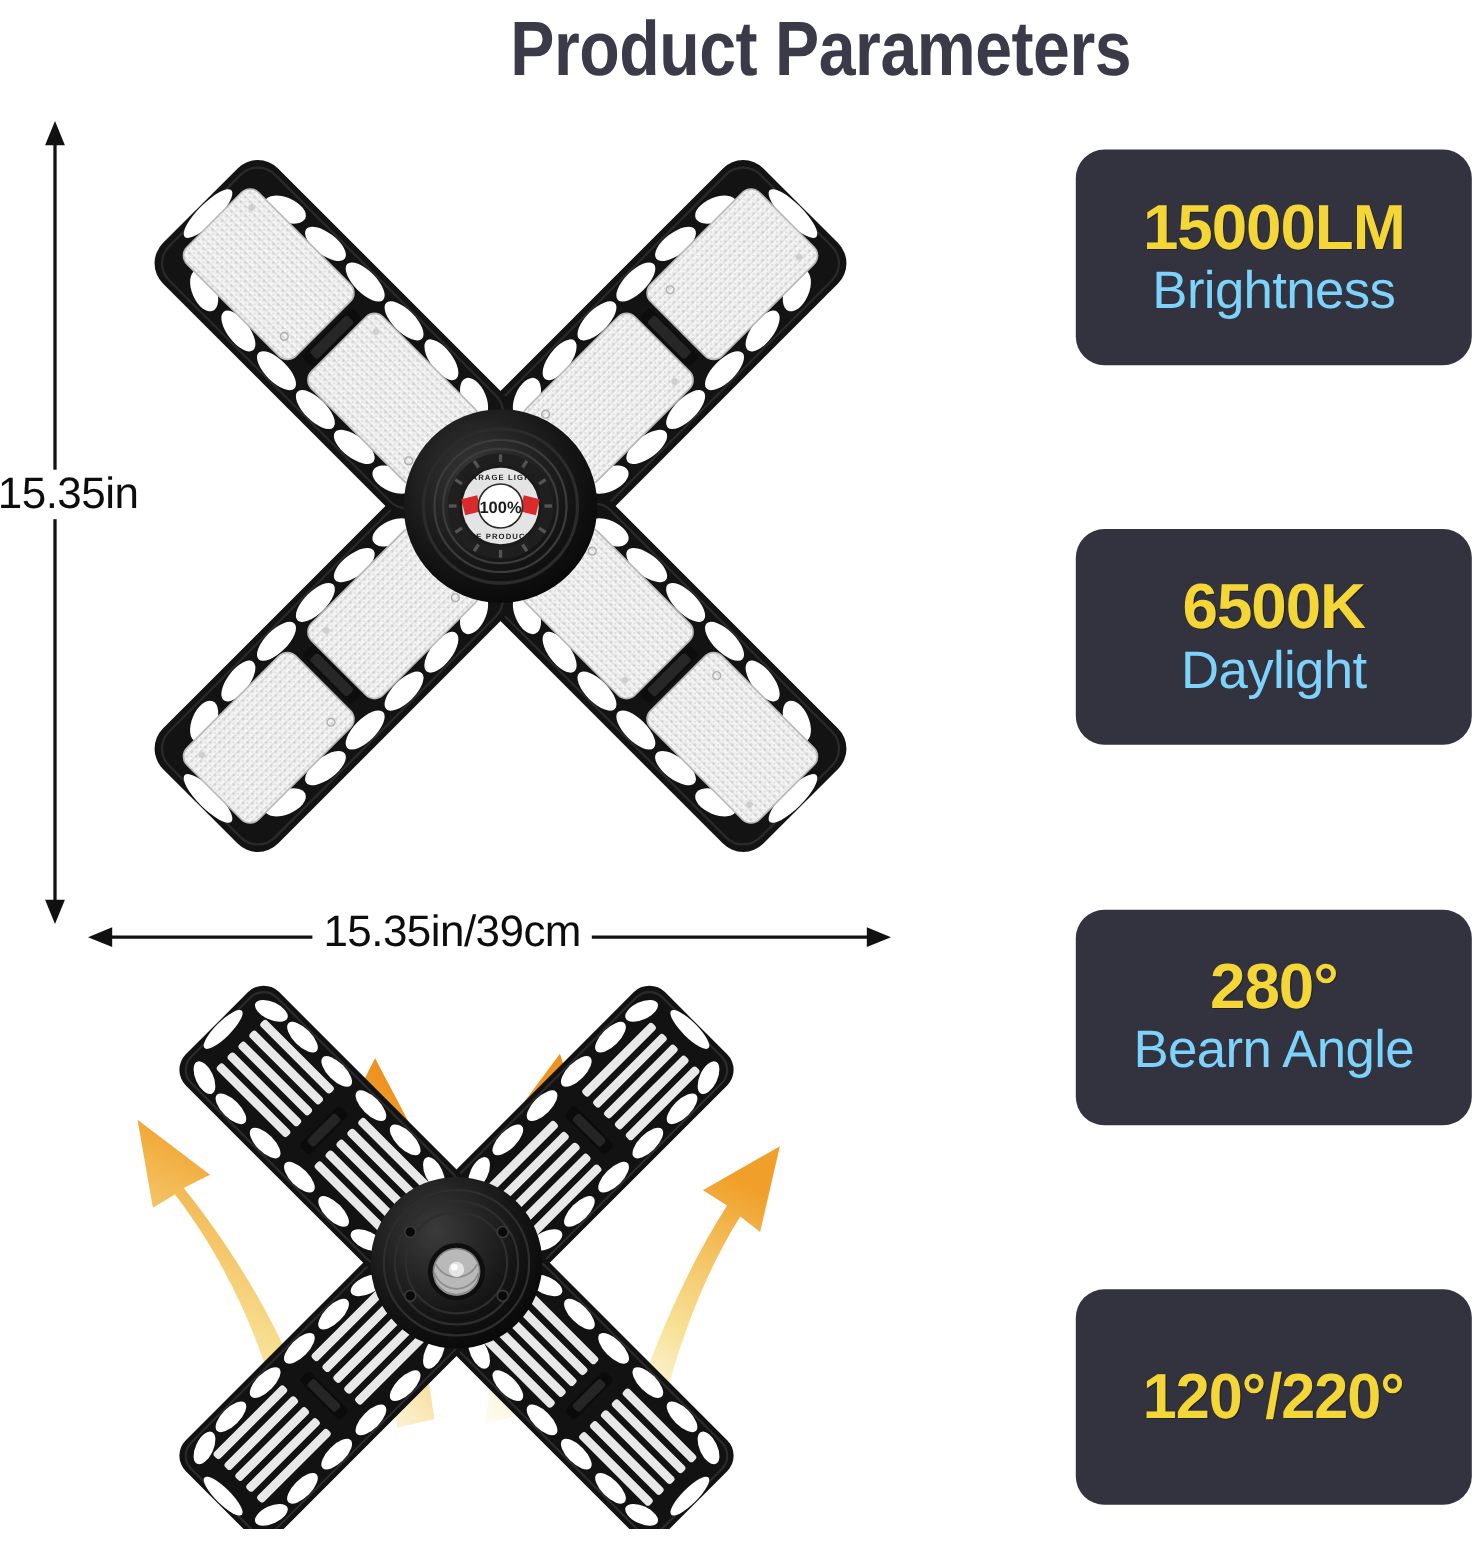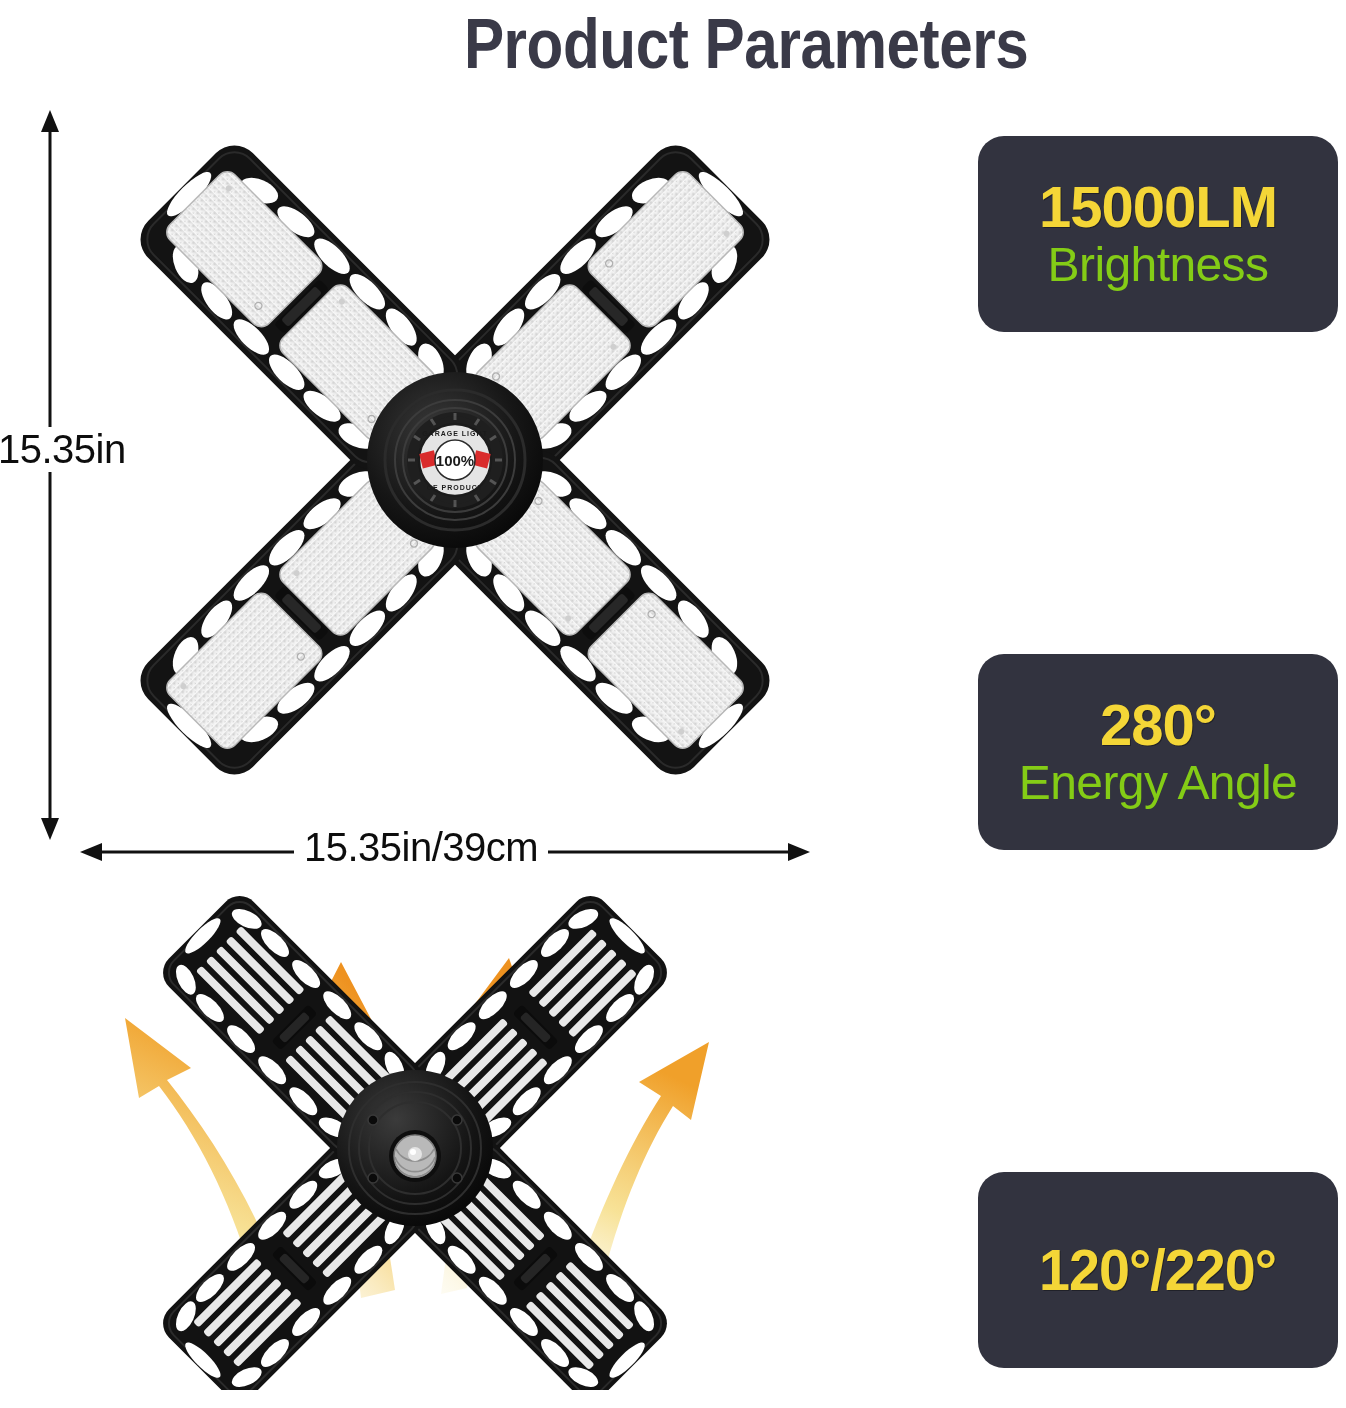--- a/index.html
+++ b/index.html
@@ -75,21 +75,21 @@
   }
   #dim-horizontal {
     position: absolute;
     left: 80px;
     top: 832px;
     width: 730px;
     height: 40px;
   }
   #dim-horizontal-label {
     position: absolute;
-    left: 294px;
+    left: 284px;
     top: 825px;
     font-size: 40px;
     color: #0d0d0d;
     background: #ffffff;
     padding: 0 10px;
     letter-spacing: -0.5px;
     font-family: "Liberation Sans", sans-serif;
   }
 
   
@@ -120,21 +120,21 @@
     color: #f4d637;
     font-size: 58px;
     font-weight: bold;
     line-height: 1.02;
     letter-spacing: -1px;
     white-space: nowrap;
     text-shadow: 1px 1px 0 rgba(0,0,0,0.35);
   }
   .param-value.narrow { transform: scaleX(0.96); }
   .param-label {
-    color: #84cc16;
+    color: #7dd3fc;
     font-size: 48px;
     line-height: 1.12;
     letter-spacing: -0.6px;
     white-space: nowrap;
     margin-top: 2px;
   }
 </style>
 </head>
 <body>
 
@@ -372,24 +372,28 @@
 </div>
 <div id="dim-horizontal-label">15.35in/39cm</div>
 
 <div id="param-list">
 
   <div class="param-card">
     <div class="param-value">15000LM</div>
     <div class="param-label">Brightness</div>
   </div>
 
+  <div class="param-card">
+    <div class="param-value">6500K</div>
+    <div class="param-label">Daylight</div>
+  </div>
 
 
   <div class="param-card">
     <div class="param-value">280°</div>
-    <div class="param-label">Energy Angle</div>
+    <div class="param-label">Bearn Angle</div>
   </div>
 
   <div class="param-card">
     <div class="param-value narrow">120°/220°</div>
   </div>
 
 </div>
 
 </body></html>

